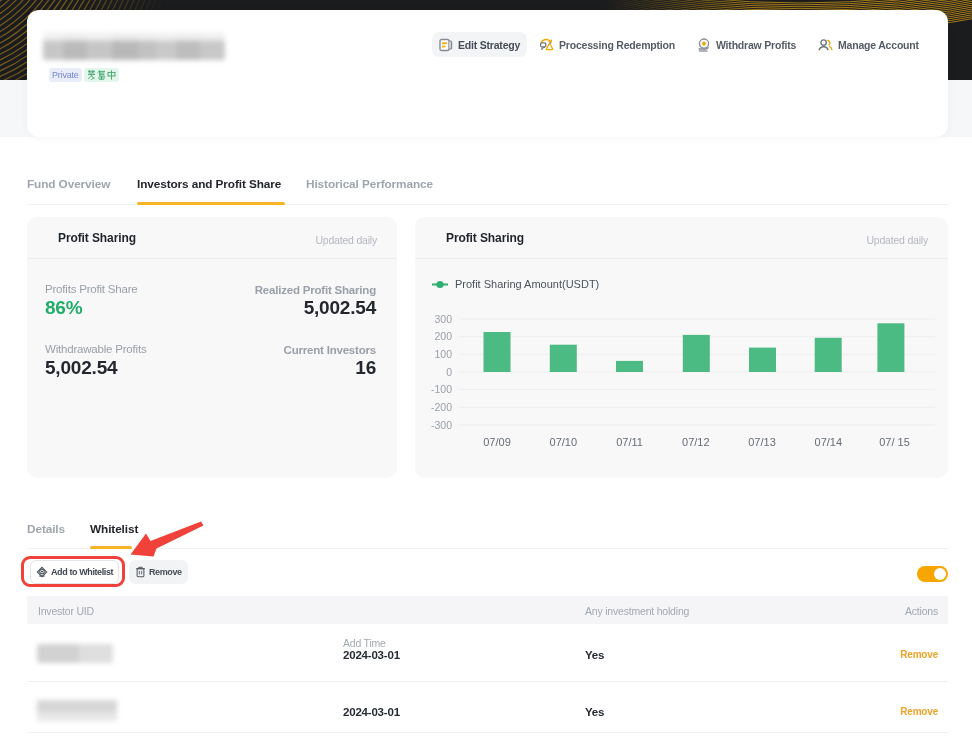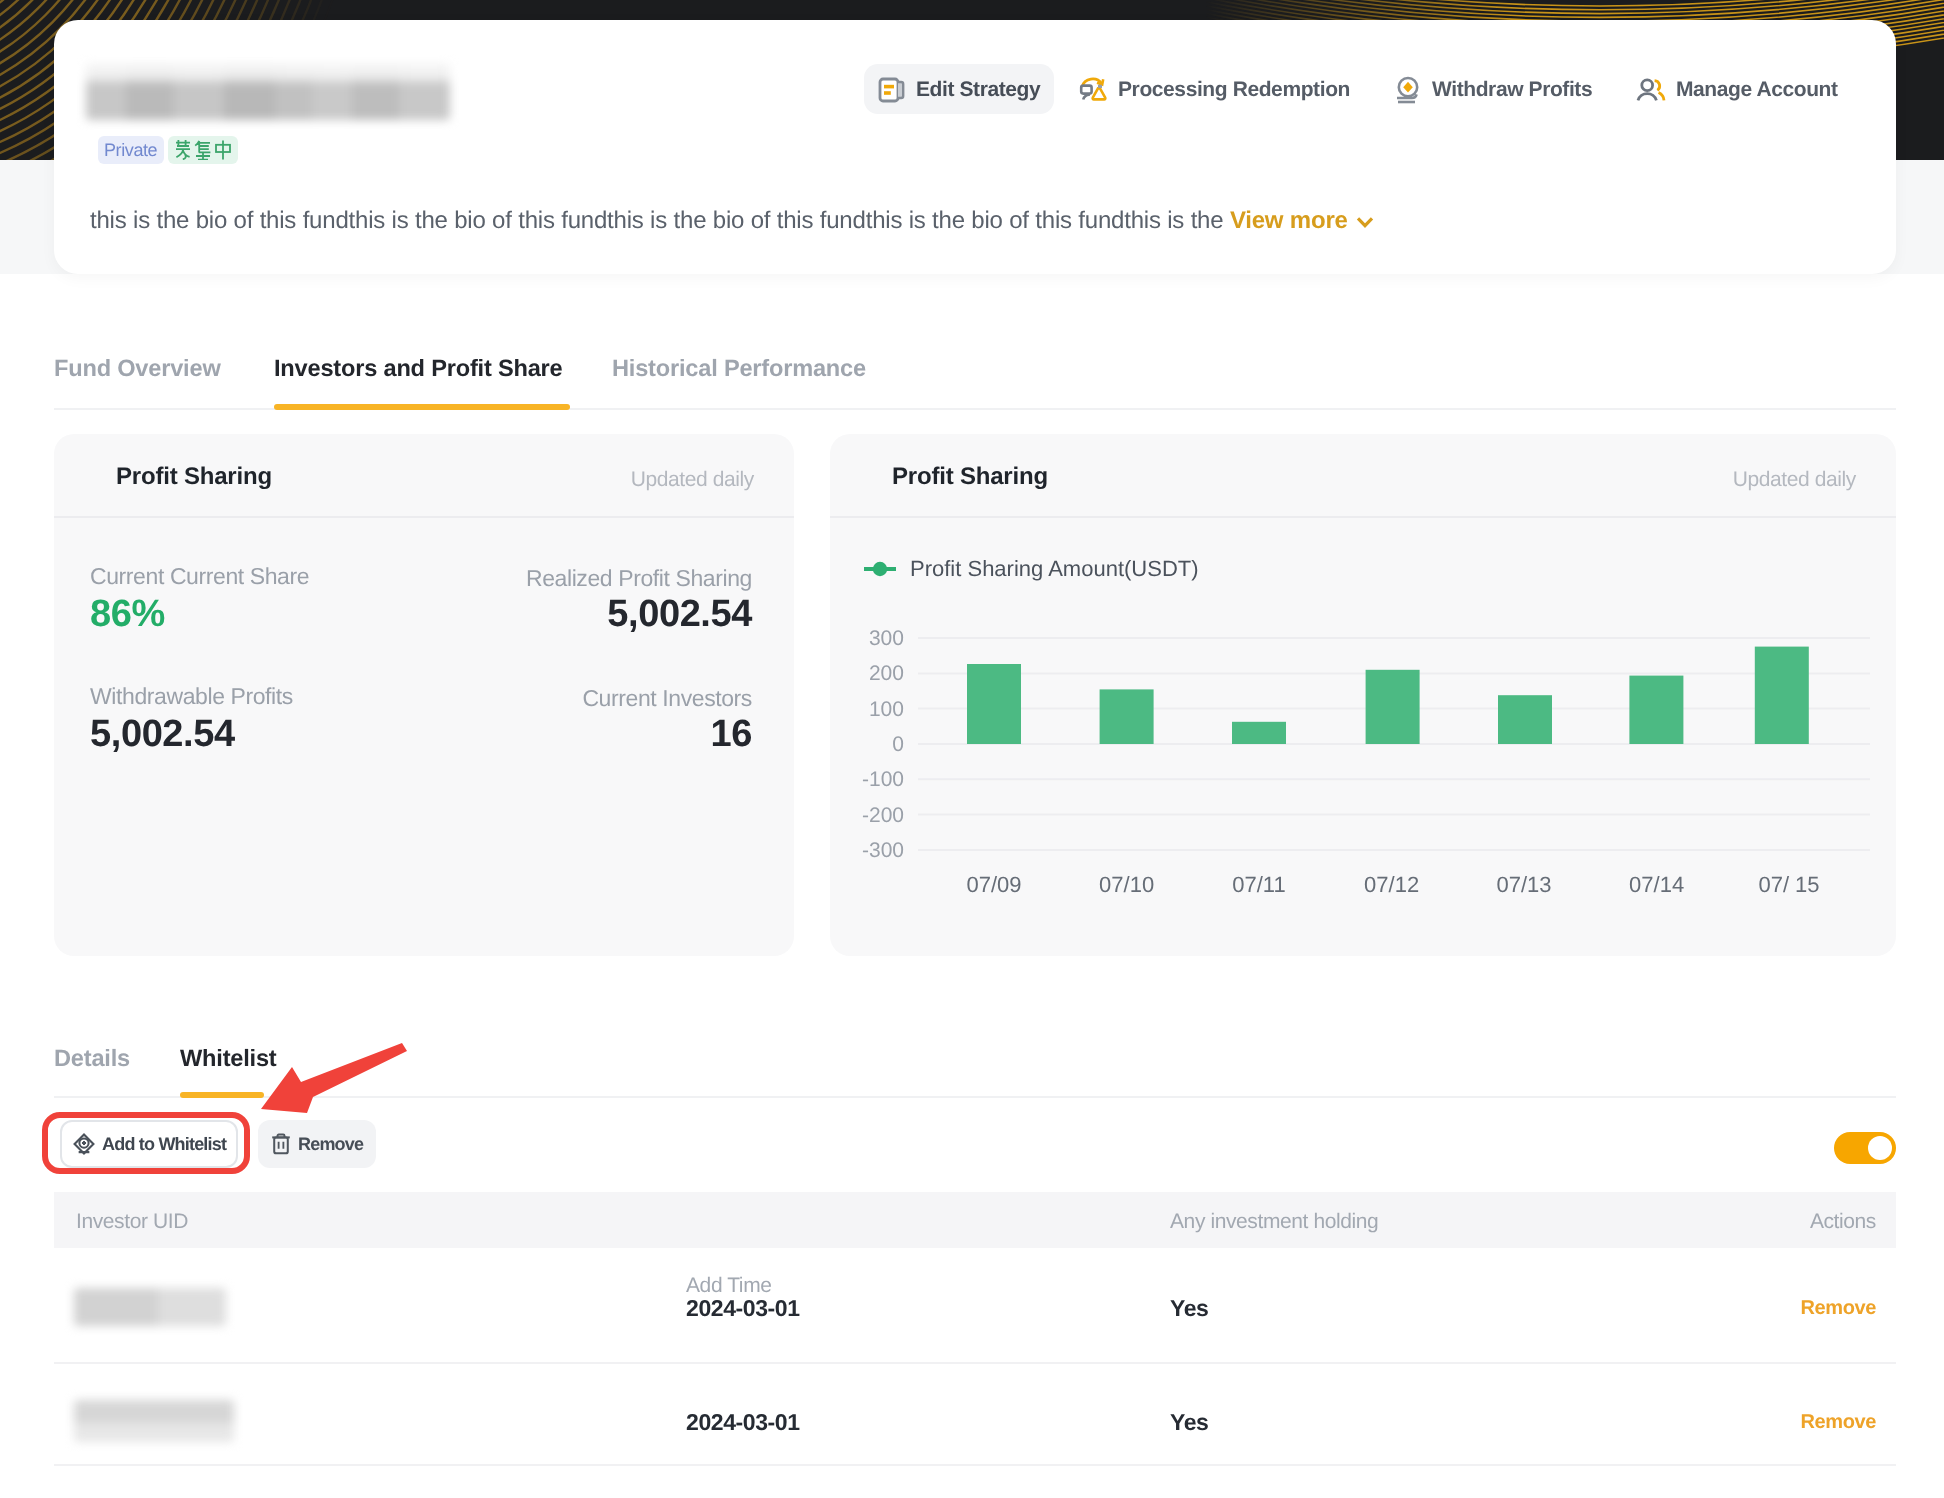--- a/index.html
+++ b/index.html
@@ -39,21 +39,21 @@
 
 .card { background:#f8f8f9; border-radius:10px; }
 #card-left  { left:27px;  top:217px; width:370px; height:261px; }
 #card-right { left:415px; top:217px; width:533px; height:261px; }
 .cardhead { position:absolute; left:0; top:0; right:0; height:42px; border-bottom:1px solid #ececef; }
 .cardhead .t { position:absolute; left:31px; top:14px; font-size:12px; font-weight:bold; color:#1f242b; letter-spacing:-0.1px; }
 .cardhead .u { position:absolute; right:20px; top:17px; font-size:10.5px; color:#b4b8bf; letter-spacing:-0.2px; }
 .lbl { position:absolute; font-size:11.5px; color:#9aa0a9; white-space:nowrap; letter-spacing:-0.2px; }
 .val { position:absolute; font-size:19px; letter-spacing:-0.2px; font-weight:bold; color:#24272e; white-space:nowrap; }
 .green { color:#23ad68; }
-.r { text-align:left; right:21px; }
+.r { text-align:left; right:21px;font-weight:bold; }
 
 
 .tabs2 { left:27px; top:515px; width:921px; height:34px; border-bottom:1px solid #f0f1f3; }
 .tabs2 .tab { position:absolute; top:7px; font-size:11.8px; font-weight:bold; color:#9fa5ae; letter-spacing:-0.1px; }
 #underline2 { left:63px; top:31px; width:42px; height:3px; background:#f8b426; border-radius:2px; }
 
 
 .btn2 { position:absolute; top:560px; height:24px; display:flex; align-items:center; font-size:9px; font-weight:bold; border-radius:6px; letter-spacing:-0.4px; white-space:nowrap; }
 #btn-add { left:30px; background:#ffffff; border:1px solid #e2e5e9; color:#3f464f; padding:0 5px; }
 #btn-rem { left:129px; background:#f2f3f5; color:#474e57; padding:0 6px; }
@@ -159,23 +159,20 @@
       </svg>
       <svg width="9" height="10" viewBox="0 0 9 10">
         <path d="M2.6 0.4 C2.2 1.4 1.4 2.2 0.6 2.8 M2.4 1.4 h5.6 M2.8 3 h4.6 M2.8 4.6 h4.6 M2.4 6.2 h5.8 M2.6 0.8 v5.4" stroke="#3ca56b" stroke-width="0.9" fill="none"></path>
         <path d="M4.5 6.2 v3.4 M1 8 h7 M2 9.8 h5" stroke="#3ca56b" stroke-width="0.9" fill="none"></path>
       </svg>
       <svg width="9" height="10" viewBox="0 0 9 10">
         <rect x="1" y="2.4" width="7" height="3.6" stroke="#3ca56b" stroke-width="0.9" fill="none"></rect>
         <path d="M4.5 0.3 v9.4" stroke="#3ca56b" stroke-width="0.9" fill="none"></path>
       </svg>
     </div>
-  <div class="bio abs">this is the bio of this fundthis is the bio of this fundthis is the bio of this fundthis is the bio of this fundthis is the <span class="vm">View more <svg width="9" height="6" viewBox="0 0 9 6" style="margin-left:1px;">
-          <path d="M1 1.2 L4.5 4.8 L8 1.2" fill="none" stroke="#d79d1d" stroke-width="1.6"></path>
-        </svg></span></div>
   <div class="topbtns abs">
     <div class="tbtn" id="btn-edit"><svg width="14" height="14" viewBox="0 0 14 14">
           <rect x="1" y="1.5" width="9" height="11" rx="1.5" fill="#fff" stroke="#848b95" stroke-width="1.4"></rect>
           <path d="M10 3 h1.6 a1 1 0 0 1 1 1 v6 a1 1 0 0 1 -1 1 H10" fill="#c9cdd3" stroke="#848b95" stroke-width="1.2"></path>
           <rect x="3" y="4.4" width="5" height="1.8" fill="#f0a90a"></rect>
           <rect x="3" y="7.6" width="3.4" height="1.8" fill="#f0a90a"></rect>
         </svg> Edit Strategy</div>
     <div class="tbtn" id="btn-proc" style="left:512px;"><svg width="15" height="14" viewBox="0 0 15 14">
           <path d="M2.2 5.2 a5.2 4.6 0 0 1 9.6 -1.4" fill="none" stroke="#f0a90a" stroke-width="1.4"></path>
           <path d="M12.6 1.6 l-0.5 2.7 l-2.6 -0.9" fill="none" stroke="#f0a90a" stroke-width="1.3"></path>
@@ -204,21 +201,21 @@
   <div class="tab active" style="left:110px;">Investors and Profit Share</div>
   <div class="tab" style="left:279px;">Historical Performance</div>
   <div id="underline1" class="abs" style="position:absolute;"></div>
 </div>
 
 <div id="card-left" class="card abs">
   <div class="cardhead">
       <span class="t">Profit Sharing</span>
       <span class="u">Updated daily</span>
     </div>
-  <div class="lbl" style="left:18px; top:66px;">Current Current Share</div>
+  <div class="lbl" style="left:18px; top:66px;">Profits Profit Share</div>
   <div class="val green" style="left:18px; top:80px;">86%</div>
   <div class="lbl r" style="top:67px;">Realized Profit Sharing</div>
   <div class="val r" style="top:80px;">5,002.54</div>
   <div class="lbl" style="left:18px; top:126px;">Withdrawable Profits</div>
   <div class="val" style="left:18px; top:140px;">5,002.54</div>
   <div class="lbl r" style="top:127px;">Current Investors</div>
   <div class="val r" style="top:140px;">16</div>
 </div>
 
 <div id="card-right" class="card abs">

